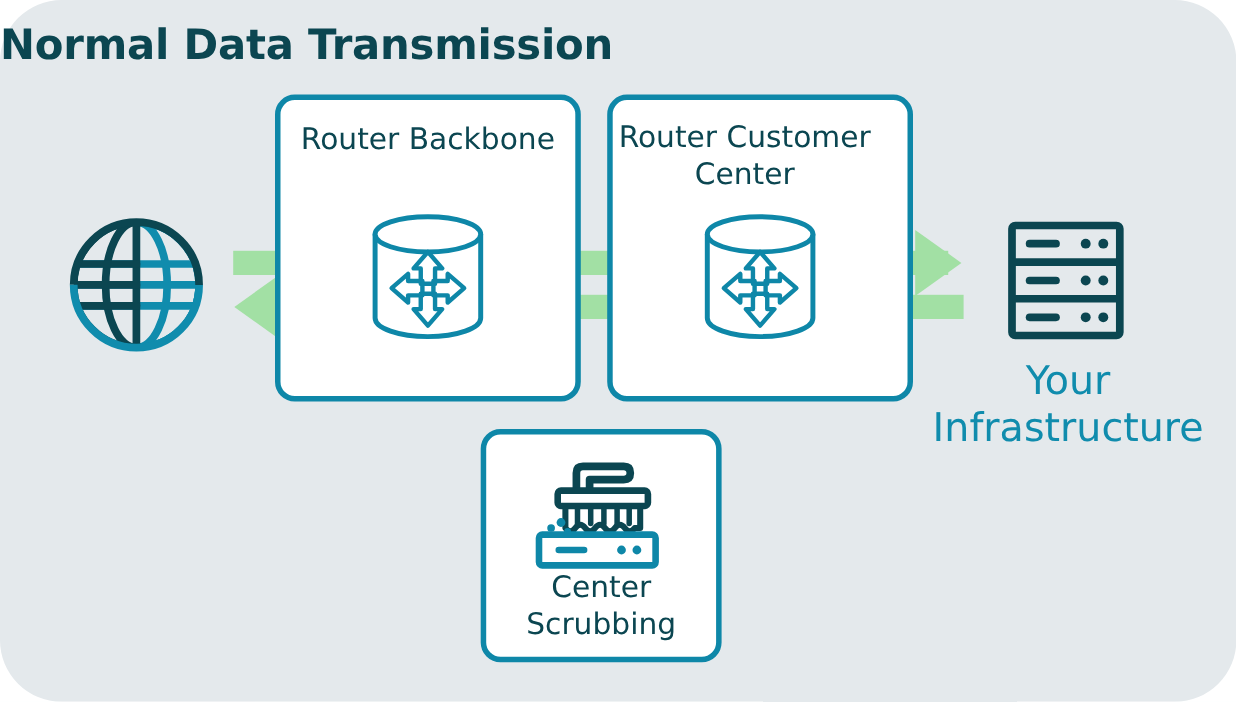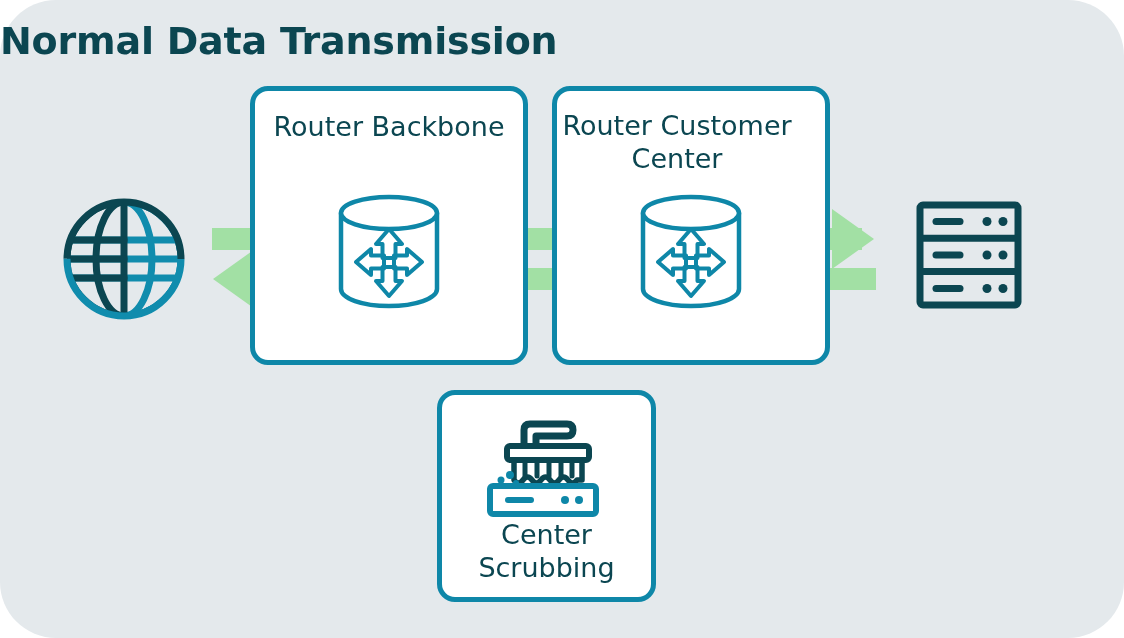--- a/index.html
+++ b/index.html
@@ -227,13 +227,17 @@
       <g fill="#0B4651">
         <circle cx="72" cy="21.5" r="4.5"></circle>
         <circle cx="88" cy="21.5" r="4.5"></circle>
         <circle cx="72" cy="55" r="4.5"></circle>
         <circle cx="88" cy="55" r="4.5"></circle>
         <circle cx="72" cy="88.5" r="4.5"></circle>
         <circle cx="88" cy="88.5" r="4.5"></circle>
       </g>
     </svg>
   </div>
+  <div class="node-label" style="left:842px; top:325px; width:258px;">
+    <div>Your</div>
+    <div>Infrastructure</div>
+  </div>
 </div>
 
 </body></html>

